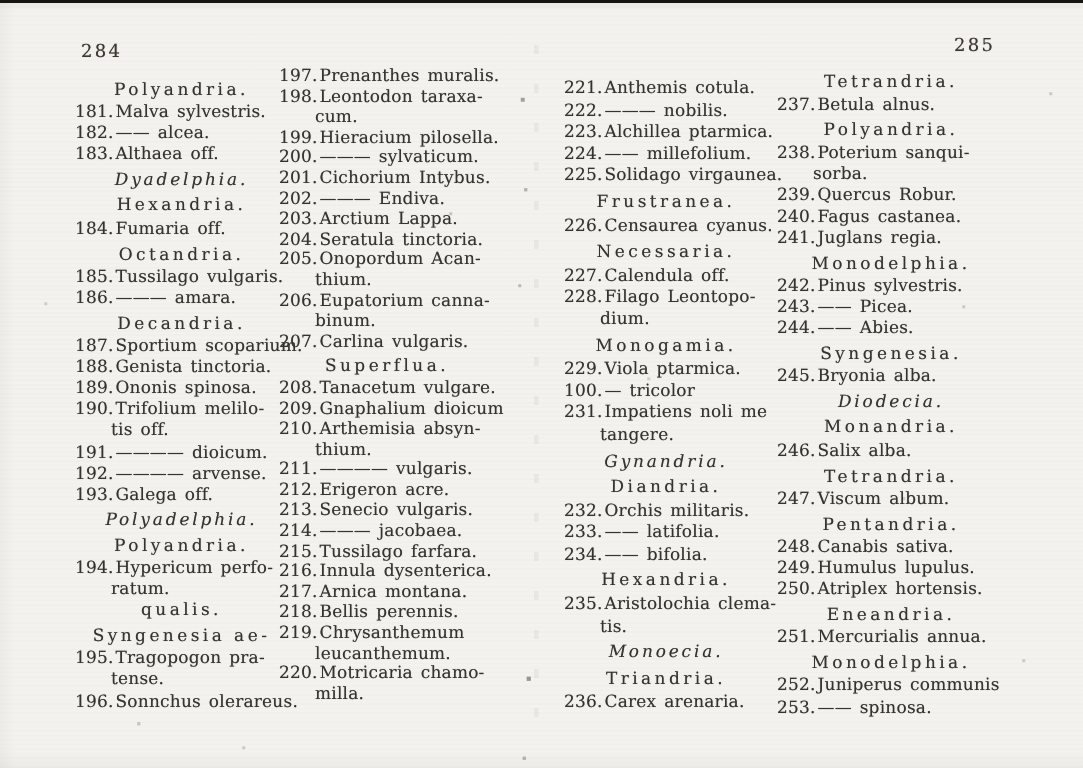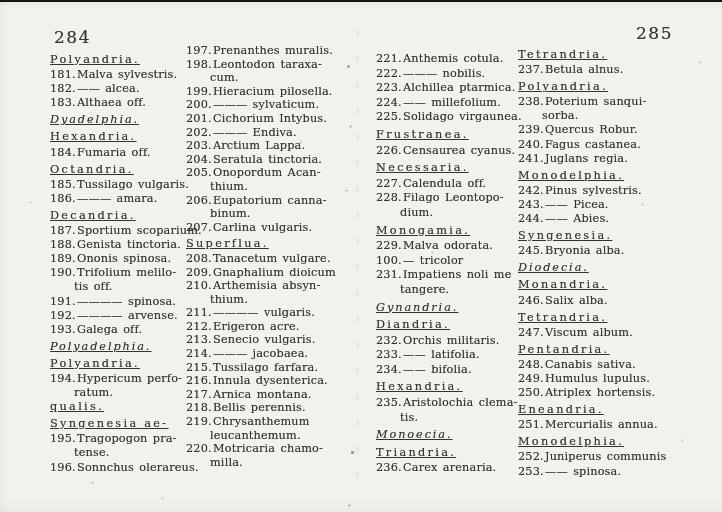--- a/index.html
+++ b/index.html
@@ -12,37 +12,37 @@
     position:relative;width:722px;height:512px;
     background:
       linear-gradient(180deg, rgba(175,172,163,0.20), rgba(0,0,0,0) 7px),
       linear-gradient(0deg, rgba(175,172,163,0.10), rgba(0,0,0,0) 12px),
       linear-gradient(90deg, rgba(175,172,163,0.10), rgba(0,0,0,0) 10px),
       repeating-linear-gradient(0deg, rgba(90,85,75,0.015) 0 1px, rgba(0,0,0,0) 1px 3px),
       #f3f2ee;
   }
   .top-line{position:absolute;top:0;left:0;width:722px;height:2px;background:#151513;}
   .pagenum{
-    position:absolute;font-size:17px;letter-spacing:1.5px;color:#3a382f;
+    position:absolute;font-size:12px;letter-spacing:1.5px;color:#3a382f;
     text-shadow:0 0 0.5px rgba(55,52,45,0.55);
   }
   #pn-left{left:54px;top:27px;}
   #pn-right{left:636px;top:23px;}
   .col{
     position:absolute;font-size:11.3px;color:#35332d;white-space:nowrap;
     text-shadow:0 0 0.45px rgba(55,52,45,0.5);
     letter-spacing:0.15px;
   }
   #col1{left:50px;top:50px;width:142px;line-height:14.1px;}
   #col2{left:186px;top:44px;width:144px;line-height:13.6px;}
   #col3{left:376px;top:52px;width:136px;line-height:14.6px;}
   #col4{left:518px;top:45px;width:152px;line-height:14.1px;}
   .line{min-height:1em;}
   .line.h,.line.h2,.line.hi{
-    letter-spacing:2.3px;margin-top:3px;margin-bottom:1px;text-decoration:underline;
+    text-align:center;letter-spacing:2.3px;margin-top:3px;margin-bottom:1px;
   }
   .line.h2{margin-top:0;}
   .line.hi{font-style:italic;letter-spacing:1.9px;}
   .line.e{display:flex;}
   .line.e .num{flex:0 0 27px;}
   .line.e .txt{word-spacing:1.5px;}
   .line.c{padding-left:24px;word-spacing:1.5px;}
   .gutter-shadow{
     position:absolute;left:356px;top:30px;width:3px;height:460px;
     background:repeating-linear-gradient(180deg, rgba(90,85,75,0.07) 0 6px, rgba(0,0,0,0) 6px 26px);
@@ -121,21 +121,21 @@
         <span class="num">189.</span>
         <span class="txt">Ononis spinosa.</span>
       </div>
       <div class="line e">
         <span class="num">190.</span>
         <span class="txt">Trifolium melilo-</span>
       </div>
       <div class="line c">tis off.</div>
       <div class="line e">
         <span class="num">191.</span>
-        <span class="txt">———— spinosa.</span>
+        <span class="txt">———— dioicum.</span>
       </div>
       <div class="line e">
         <span class="num">192.</span>
         <span class="txt">———— arvense.</span>
       </div>
       <div class="line e">
         <span class="num">193.</span>
         <span class="txt">Galega off.</span>
       </div>
       <div class="line hi">Polyadelphia.</div>
@@ -294,21 +294,21 @@
         <span class="txt">Calendula off.</span>
       </div>
       <div class="line e">
         <span class="num">228.</span>
         <span class="txt">Filago Leontopo-</span>
       </div>
       <div class="line c">dium.</div>
       <div class="line h">Monogamia.</div>
       <div class="line e">
         <span class="num">229.</span>
-        <span class="txt">Malva odorata.</span>
+        <span class="txt">Viola ptarmica.</span>
       </div>
       <div class="line e">
         <span class="num">100.</span>
         <span class="txt">— tricolor</span>
       </div>
       <div class="line e">
         <span class="num">231.</span>
         <span class="txt">Impatiens noli me</span>
       </div>
       <div class="line c">tangere.</div>

